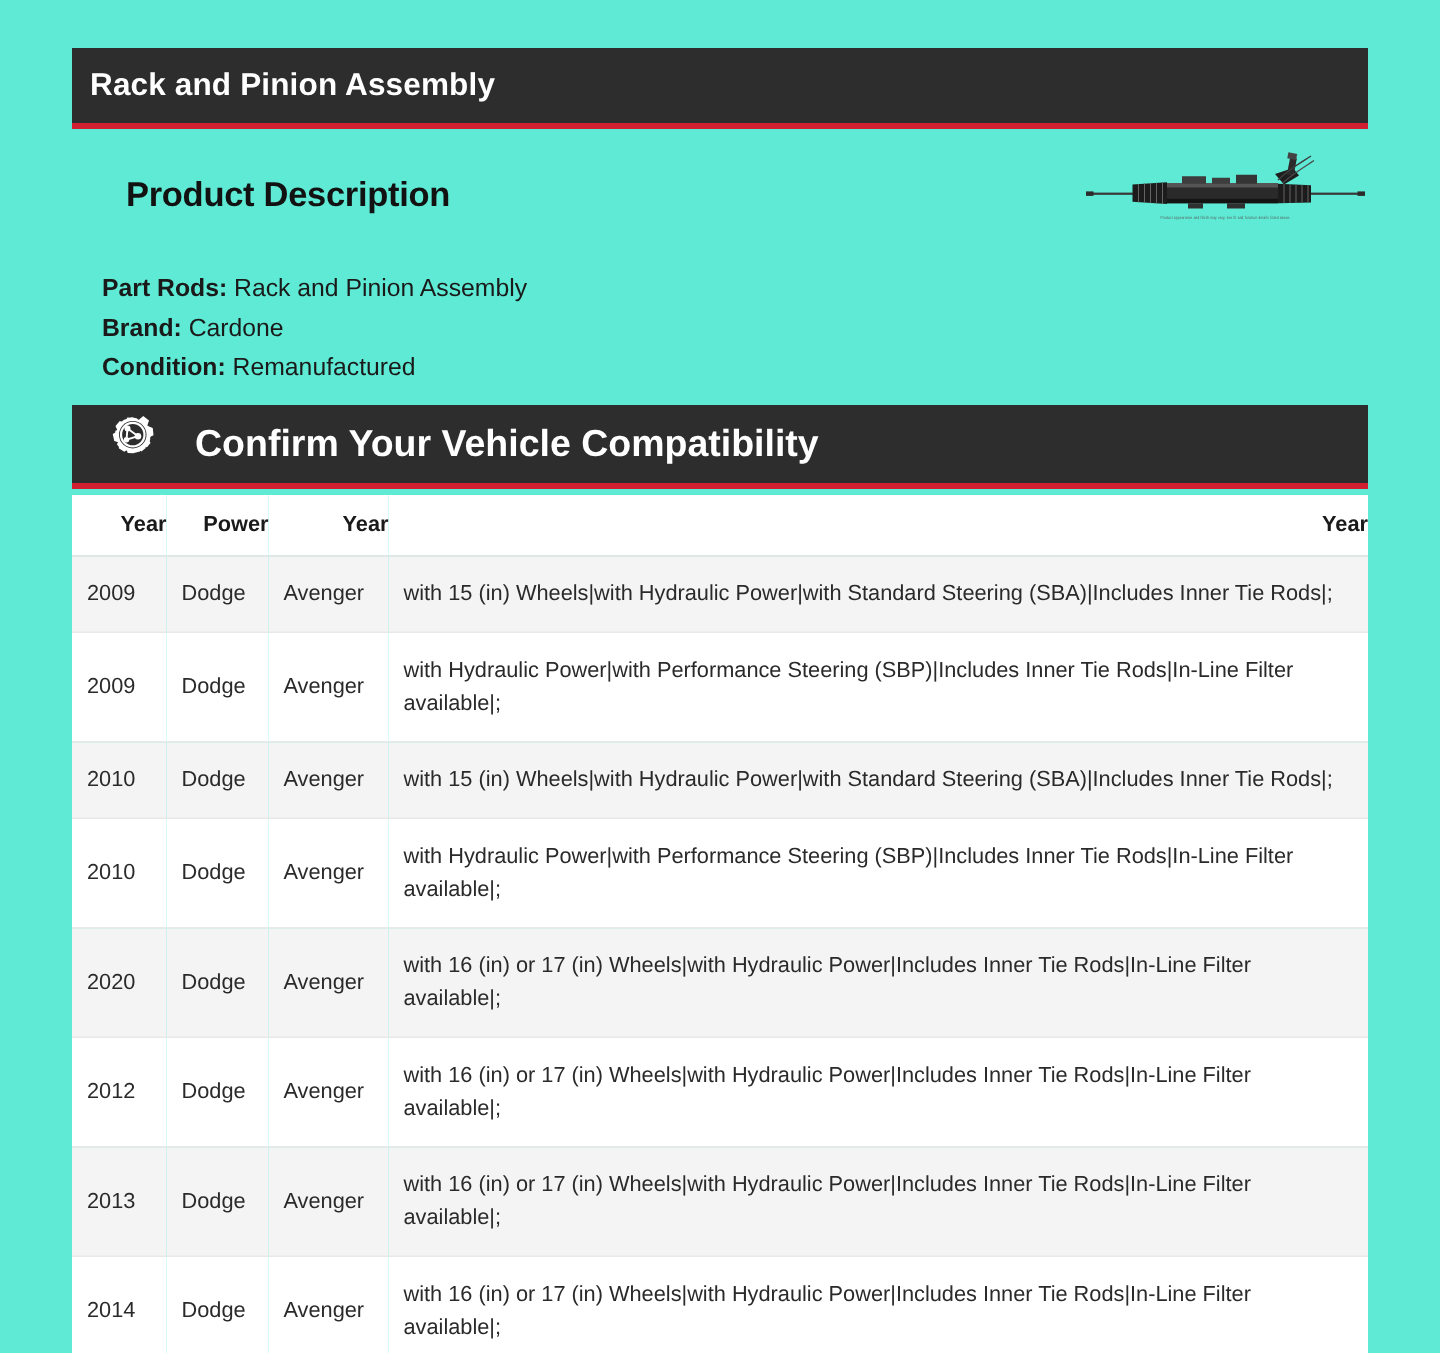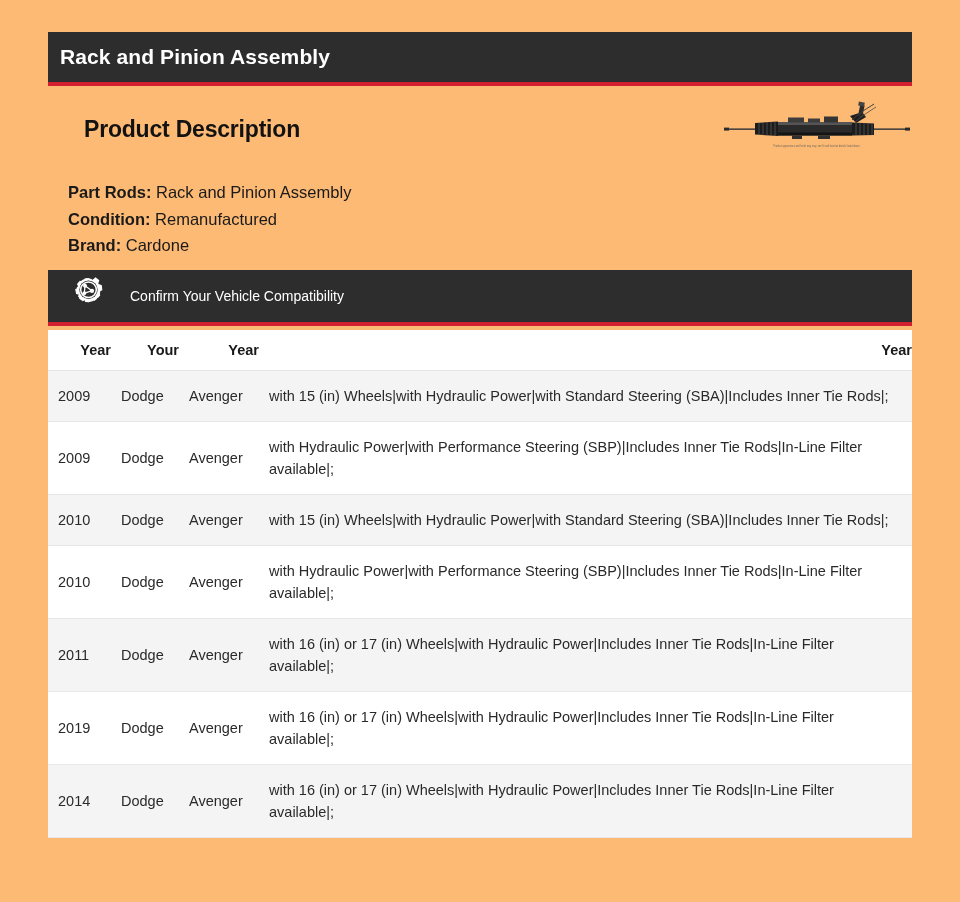--- a/index.html
+++ b/index.html
@@ -13,21 +13,21 @@
     font-family: "Liberation Sans", sans-serif;
     color: #1a1a1a;
     overflow: hidden;
     position: relative;
   }
 
   .page {
     width: 960px;
     height: 902px;
     position: relative;
-    background: #fdba74;
+    background: #5eead4;
   }
 
   
   .title-bar {
     position: absolute;
     left: 48px;
     top: 32px;
     width: 864px;
     height: 54px;
     background: #2d2d2d;
@@ -97,22 +97,22 @@
     background: #2d2d2d;
     border-bottom: 4px solid #d32030;
     box-sizing: border-box;
     display: flex;
     align-items: center;
     padding-left: 20px;
   }
   .gear-icon { width: 40px; height: 40px; flex: 0 0 40px; }
   .compat-title {
     color: #ffffff;
-    font-size: 14px;
-    font-weight: normal;
+    font-size: 25px;
+    font-weight: bold;
     margin-left: 22px;
   }
 
   
   .fitment-table {
     position: absolute;
     left: 48px;
     top: 330px;
     width: 864px;
     border-collapse: collapse;
@@ -156,26 +156,26 @@
 
   <div class="product-section">
     <h2 class="section-heading">Product Description</h2>
 
     <div class="spec-list">
       <div class="spec-row">
         <span class="spec-label">Part Rods:</span>
         <span class="spec-value">Rack and Pinion Assembly</span>
       </div>
       <div class="spec-row">
+        <span class="spec-label">Brand:</span>
+        <span class="spec-value">Cardone</span>
+      </div>
+      <div class="spec-row">
         <span class="spec-label">Condition:</span>
         <span class="spec-value">Remanufactured</span>
-      </div>
-      <div class="spec-row">
-        <span class="spec-label">Brand:</span>
-        <span class="spec-value">Cardone</span>
       </div>
     </div>
   </div>
 
   <div class="product-image-wrap">
     <svg width="190" height="44" viewBox="0 0 190 44">
 
       <rect x="4" y="28.4" width="30" height="1.5" fill="#3a3a3a"></rect>
       <rect x="2" y="27.6" width="5" height="3" fill="#2b2b2b"></rect>
 
@@ -237,21 +237,21 @@
   <table class="fitment-table">
     <colgroup>
       <col class="col-year">
         <col class="col-make">
         <col class="col-model">
         <col class="col-notes">
     </colgroup>
     <thead>
       <tr>
         <th>Year</th>
-        <th>Your</th>
+        <th>Power</th>
         <th>Year</th>
         <th>Year</th>
       </tr>
     </thead>
     <tbody>
       <tr>
         <td>2009</td>
         <td>Dodge</td>
         <td>Avenger</td>
         <td class="cell-notes">with 15 (in) Wheels|with Hydraulic Power|with Standard Steering (SBA)|Includes Inner Tie Rods|;</td>
@@ -268,27 +268,33 @@
         <td>Avenger</td>
         <td class="cell-notes">with 15 (in) Wheels|with Hydraulic Power|with Standard Steering (SBA)|Includes Inner Tie Rods|;</td>
       </tr>
       <tr>
         <td>2010</td>
         <td>Dodge</td>
         <td>Avenger</td>
         <td class="cell-notes">with Hydraulic Power|with Performance Steering (SBP)|Includes Inner Tie Rods|In-Line Filter available|;</td>
       </tr>
       <tr>
-        <td>2011</td>
+        <td>2020</td>
         <td>Dodge</td>
         <td>Avenger</td>
         <td class="cell-notes">with 16 (in) or 17 (in) Wheels|with Hydraulic Power|Includes Inner Tie Rods|In-Line Filter available|;</td>
       </tr>
       <tr>
-        <td>2019</td>
+        <td>2012</td>
+        <td>Dodge</td>
+        <td>Avenger</td>
+        <td class="cell-notes">with 16 (in) or 17 (in) Wheels|with Hydraulic Power|Includes Inner Tie Rods|In-Line Filter available|;</td>
+      </tr>
+      <tr>
+        <td>2013</td>
         <td>Dodge</td>
         <td>Avenger</td>
         <td class="cell-notes">with 16 (in) or 17 (in) Wheels|with Hydraulic Power|Includes Inner Tie Rods|In-Line Filter available|;</td>
       </tr>
       <tr>
         <td>2014</td>
         <td>Dodge</td>
         <td>Avenger</td>
         <td class="cell-notes">with 16 (in) or 17 (in) Wheels|with Hydraulic Power|Includes Inner Tie Rods|In-Line Filter available|;</td>
       </tr>

